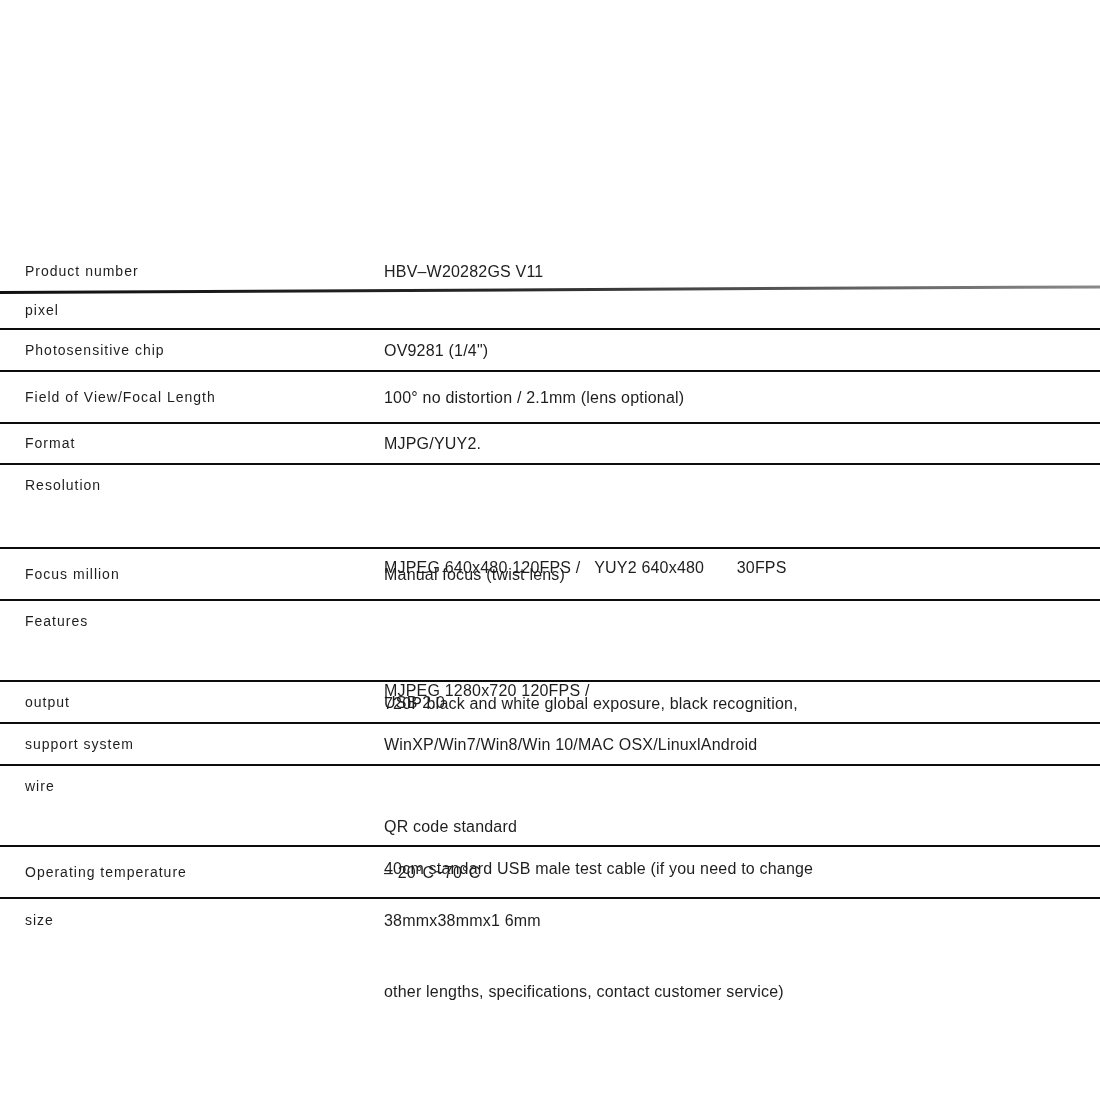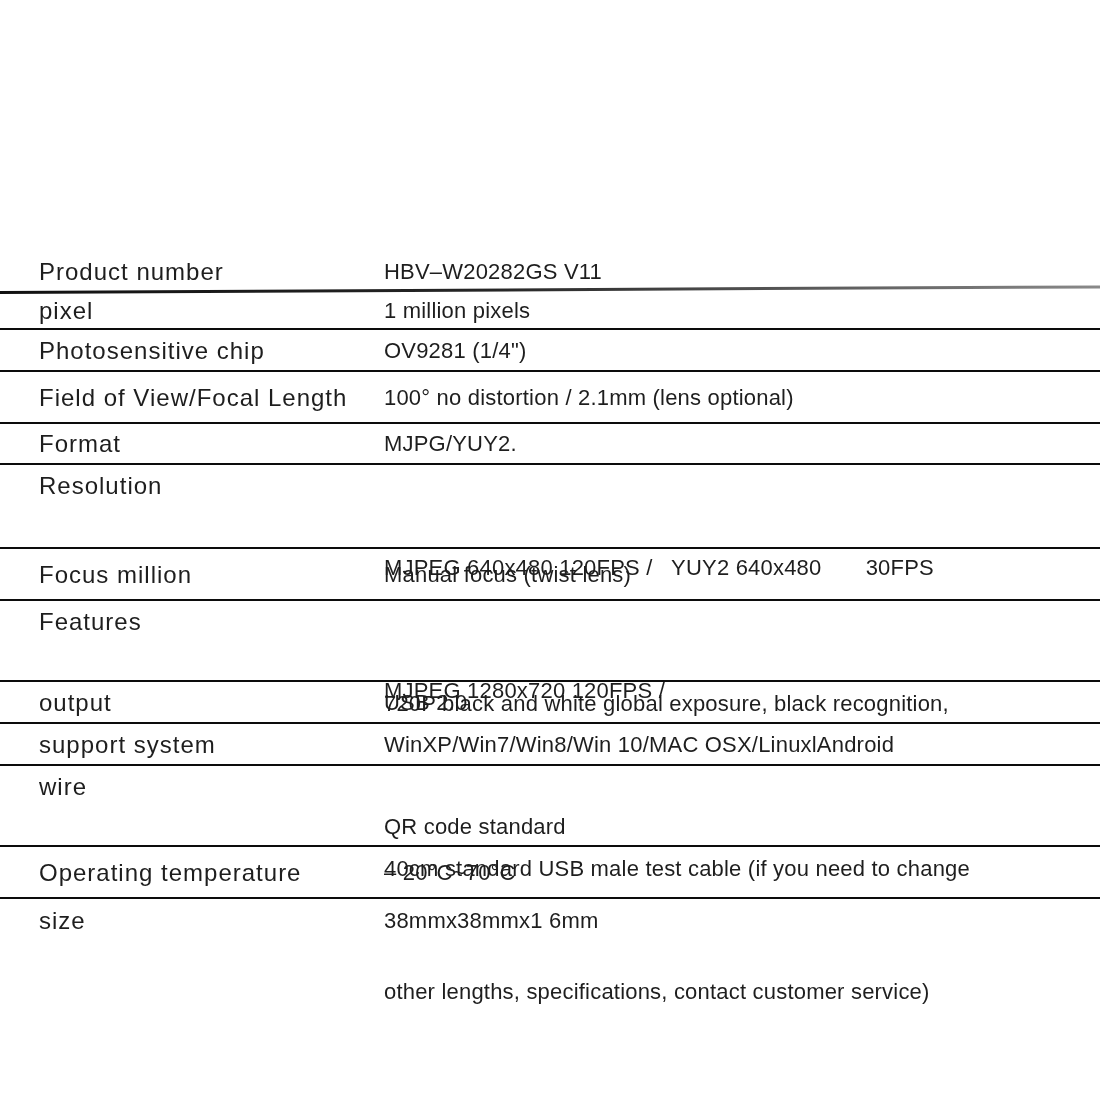--- a/index.html
+++ b/index.html
@@ -24,29 +24,29 @@
     border-bottom:2px solid var(--line);
     width:1100px;
   }
   .row.top-align{align-items:flex-start;}
   .row.nb{border-bottom:none;}
   .h43{height:43px}.h37{height:37px}.h42{height:42px}.h40{height:52px}
   .h41{height:41px}.h84{height:84px}.h81{height:81px}
   .label{
     flex:0 0 384px;
     box-sizing:border-box;
-    padding-left:39px;
-    font-size:24px;
+    padding-left:25px;
+    font-size:14px;
     letter-spacing:1px;
     line-height:41px;
     white-space:pre;
   }
   .value{
     flex:1;
-    font-size:22px;
+    font-size:16px;
     letter-spacing:0.2px;
     line-height:41px;
     white-space:pre;
   }
   .value .vline{line-height:41px;white-space:pre;}
   
   .slant-line{
     position:absolute;
     left:-5px;
     top:291px;
@@ -64,21 +64,20 @@
 
   <div class="spec-table">
 
     <div class="row h43 nb">
       <div class="label">Product number</div>
       <div class="value">HBV–W20282GS V11</div>
     </div>
 
     <div class="row h37">
       <div class="label">pixel</div>
-      <div class="value">1 million pixels</div>
     </div>
 
     <div class="row h42">
       <div class="label">Photosensitive chip</div>
       <div class="value">OV9281 (1/4")</div>
     </div>
 
     <div class="row h40">
       <div class="label">Field of View/Focal Length</div>
       <div class="value">100° no distortion / 2.1mm (lens optional)</div>

